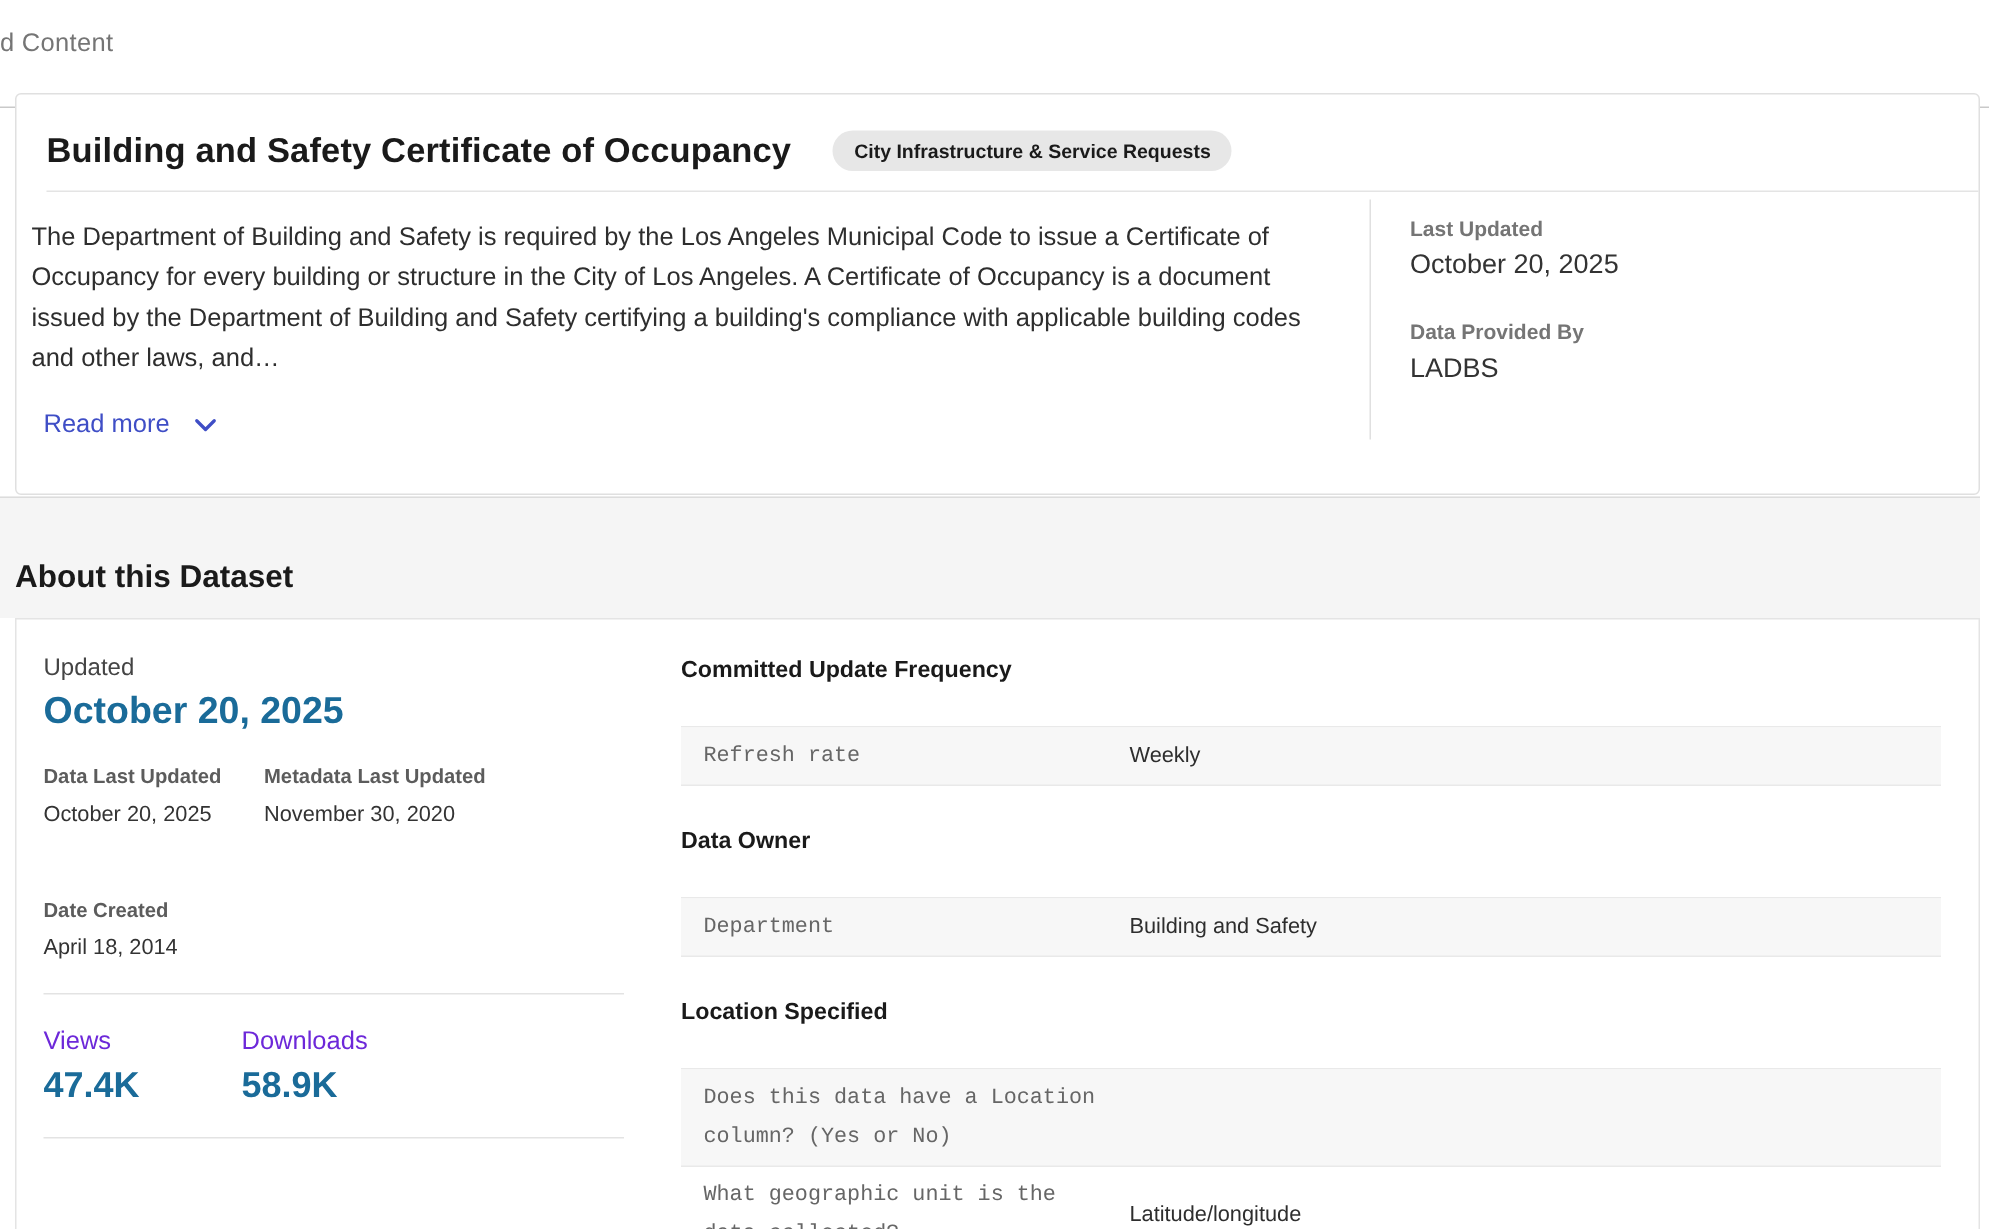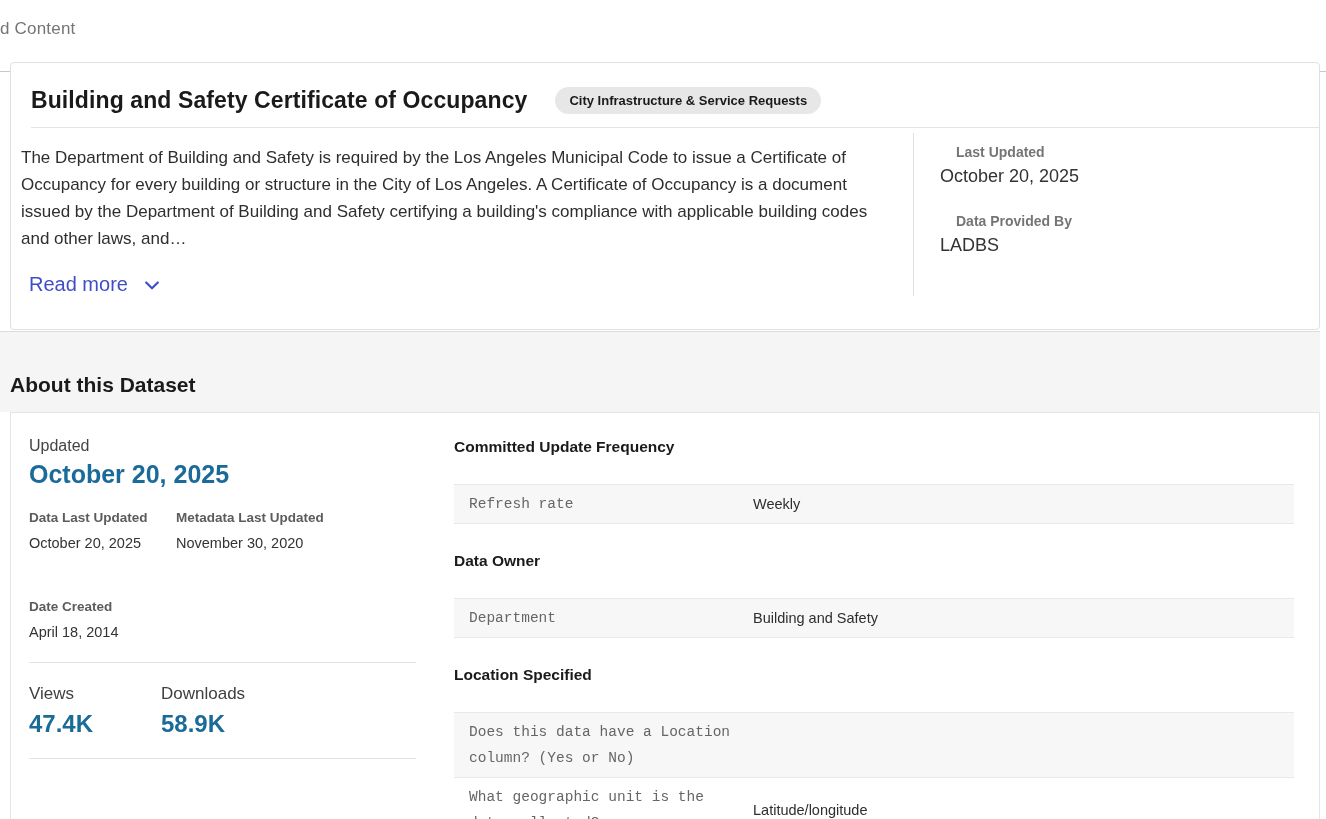--- a/index.html
+++ b/index.html
@@ -17,24 +17,24 @@
     background:#fff; border:1px solid #e0e0e0; border-radius:4px; }
   .hero-head { display:flex; align-items:center; gap:28px; padding:24px 20px 13px 20px; }
   .hero-title { font-size:23px; font-weight:bold; color:#1a1a1a; letter-spacing:.1px; }
   .badge { background:#e7e7e7; color:#1a1a1a; font-size:13px; font-weight:bold;
     padding:6px 14px; border-radius:14px; white-space:nowrap; cursor:pointer; }
   .hero-divider { border-top:1px solid #e4e4e4; margin:0 0 0 20px; }
   .hero-body { display:flex; align-items:stretch; }
   .hero-desc-col { width:902px; padding:16px 30px 22px 10px; }
   .hero-desc { font-size:17px; line-height:27px; color:#2e2e2e; }
   .read-more { margin-top:21px; margin-left:8px; display:inline-flex; align-items:center; gap:14px;
-    background:none; border:none; font-family:inherit; font-size:20px; font-weight:500;
+    background:none; border:none; font-family:inherit; font-size:17px; font-weight:500;
     color:#3f4ec6; cursor:pointer; }
   .hero-meta-col { flex:1; border-left:1px solid #e0e0e0; margin:5px 0 22px 0; padding:11px 0 0 26px; }
-  .meta-label { font-size:14px; font-weight:bold; color:#757575;margin-left:16px; }
+  .meta-label { font-size:14px; font-weight:bold; color:#757575; }
   .meta-value { font-size:18px; color:#333; margin-top:6px; }
   .meta-item + .meta-item { margin-top:26px; }
 
   
   .about-band { position:absolute; left:0; top:331px; width:1320px; height:81px;
     background:#f5f5f5; border-top:1px solid #dcdcdc; }
   .about-heading { position:absolute; left:10px; top:41px; font-size:21px; font-weight:bold; color:#1a1a1a; }
 
   
   .about-card { position:absolute; left:10px; top:412px; width:1310px; height:500px;
@@ -44,21 +44,21 @@
   .updated-label { font-size:16px; color:#444; }
   .updated-value { font-size:25px; font-weight:bold; color:#1a6b99; margin-top:5px; }
   .dates-row { margin-top:21px; display:flex; }
   .date-block .small-label { font-size:13.5px; font-weight:bold; color:#5c5c5c; }
   .date-block .small-value { font-size:14.5px; color:#333; margin-top:10px; }
   .date-block:first-child { width:147px; }
   .created-block { margin-top:48px; }
   .rule { border:none; border-top:1px solid #e3e3e3; margin-top:22px; }
   .stats-row { display:flex; margin-top:21px; }
   .stat-block:first-child { width:132px; }
-  .stat-label { font-size:17px; color:#404040; }
+  .stat-label { font-size:17px; color:#6d28d9; }
   .stat-value { font-size:24px; font-weight:bold; color:#1a6b99; margin-top:6px; }
 
   .right-col { position:absolute; left:443px; top:25px; width:840px; }
   .section-heading { font-size:15.5px; font-weight:bold; color:#1a1a1a; }
   .data-table { margin-top:28px; margin-bottom:28px; border-top:1px solid #e9e9e9; }
   .data-row { display:flex; align-items:center; padding:6px 0 6px 15px; min-height:37px;
     border-bottom:1px solid #e9e9e9; background:#fff; }
   .data-row.shaded { background:#f7f7f7; }
   .row-label { width:284px; font-size:14.5px; line-height:26px; color:#666; padding-right:20px;font-family:Liberation Mono, monospace; }
   .row-value { flex:1; font-size:14.5px; color:#2e2e2e; }

